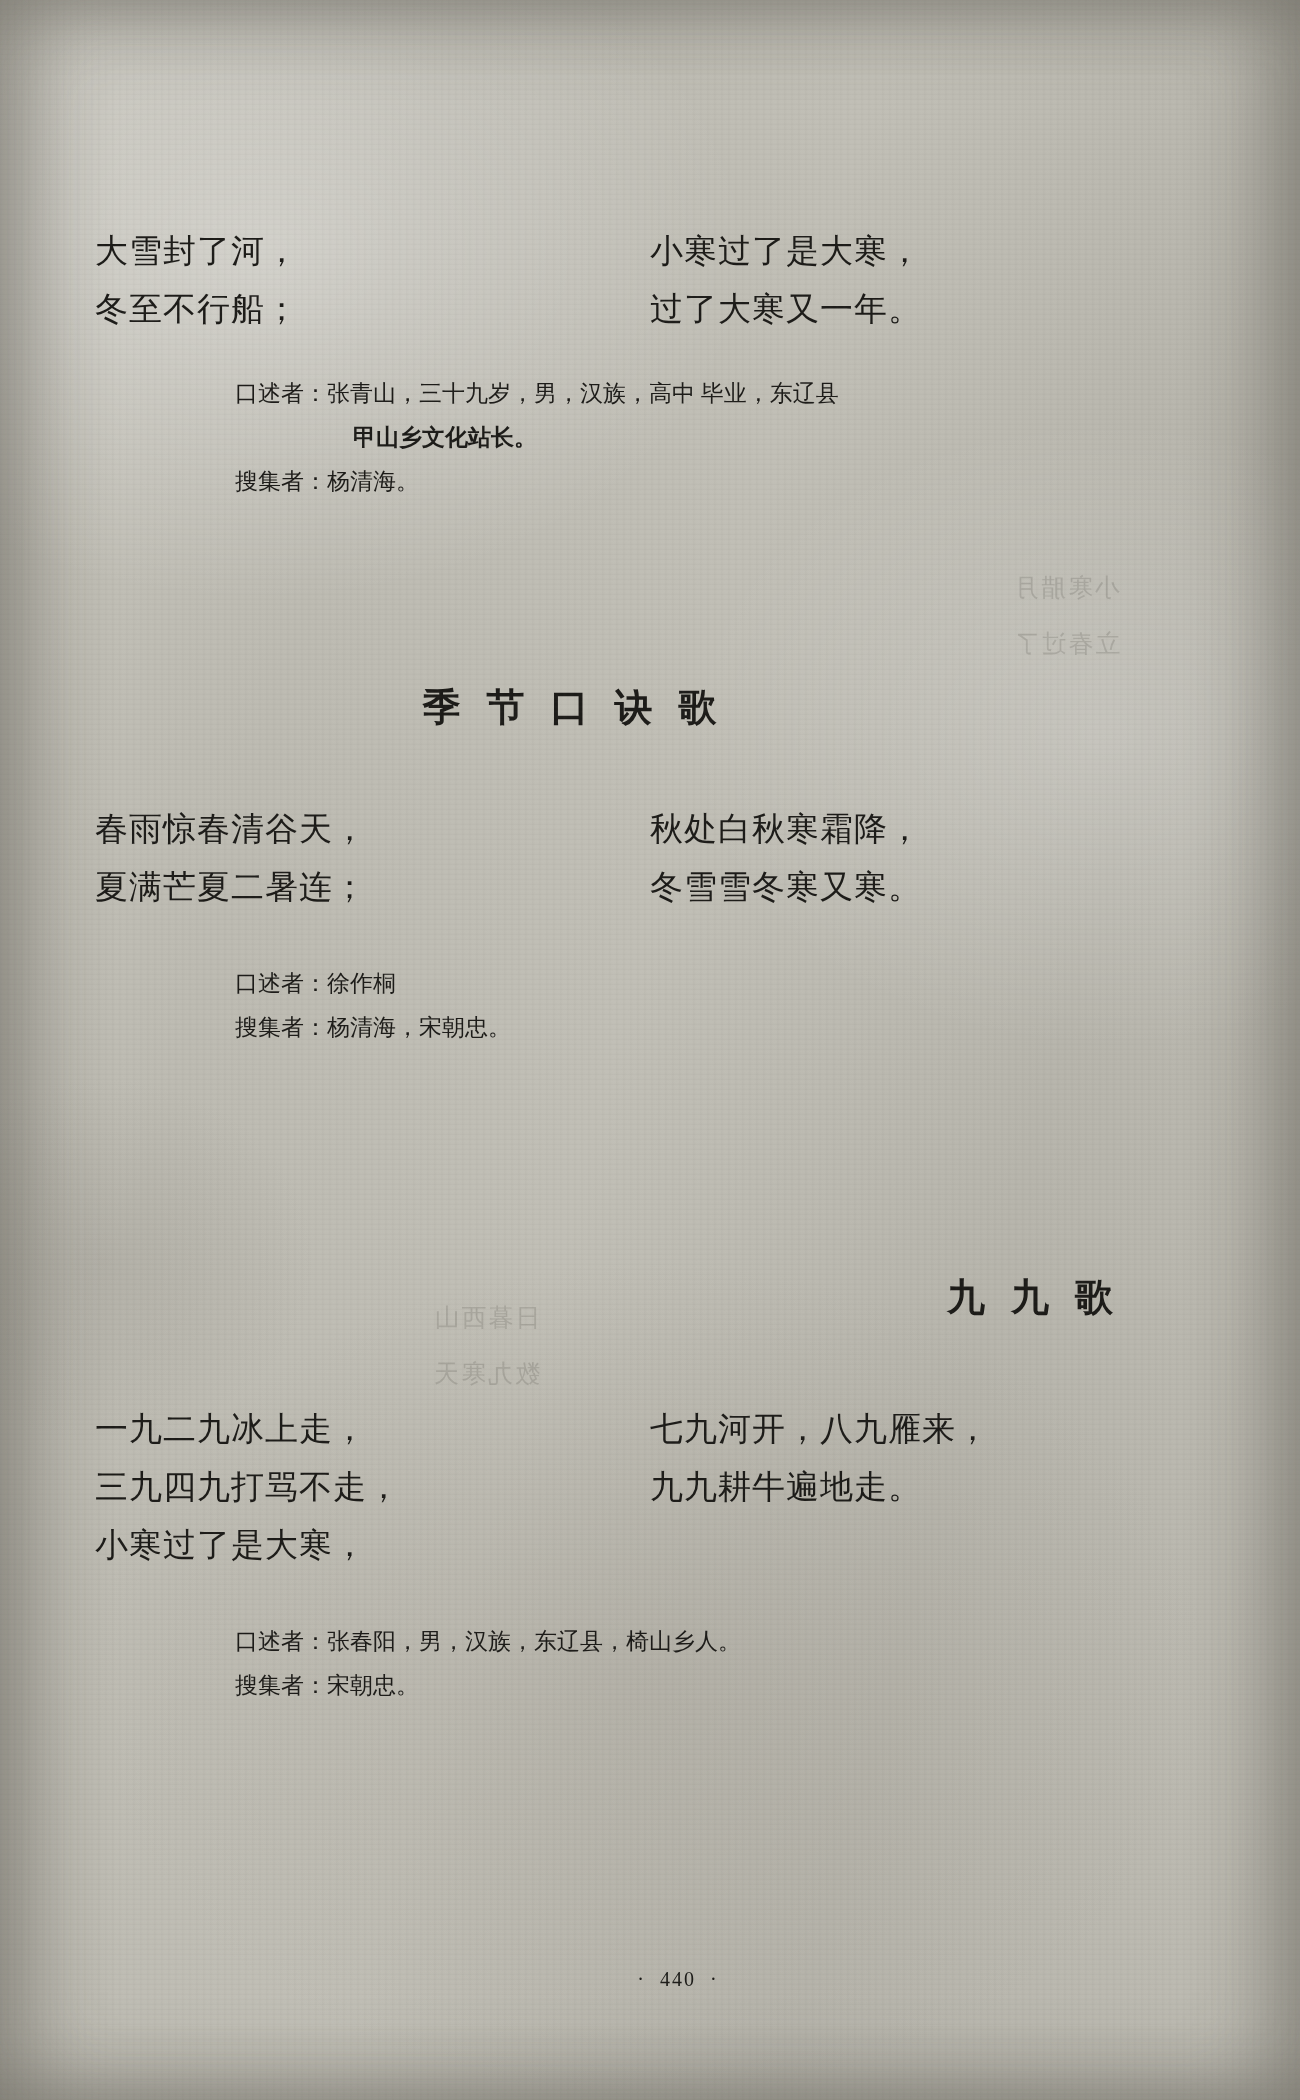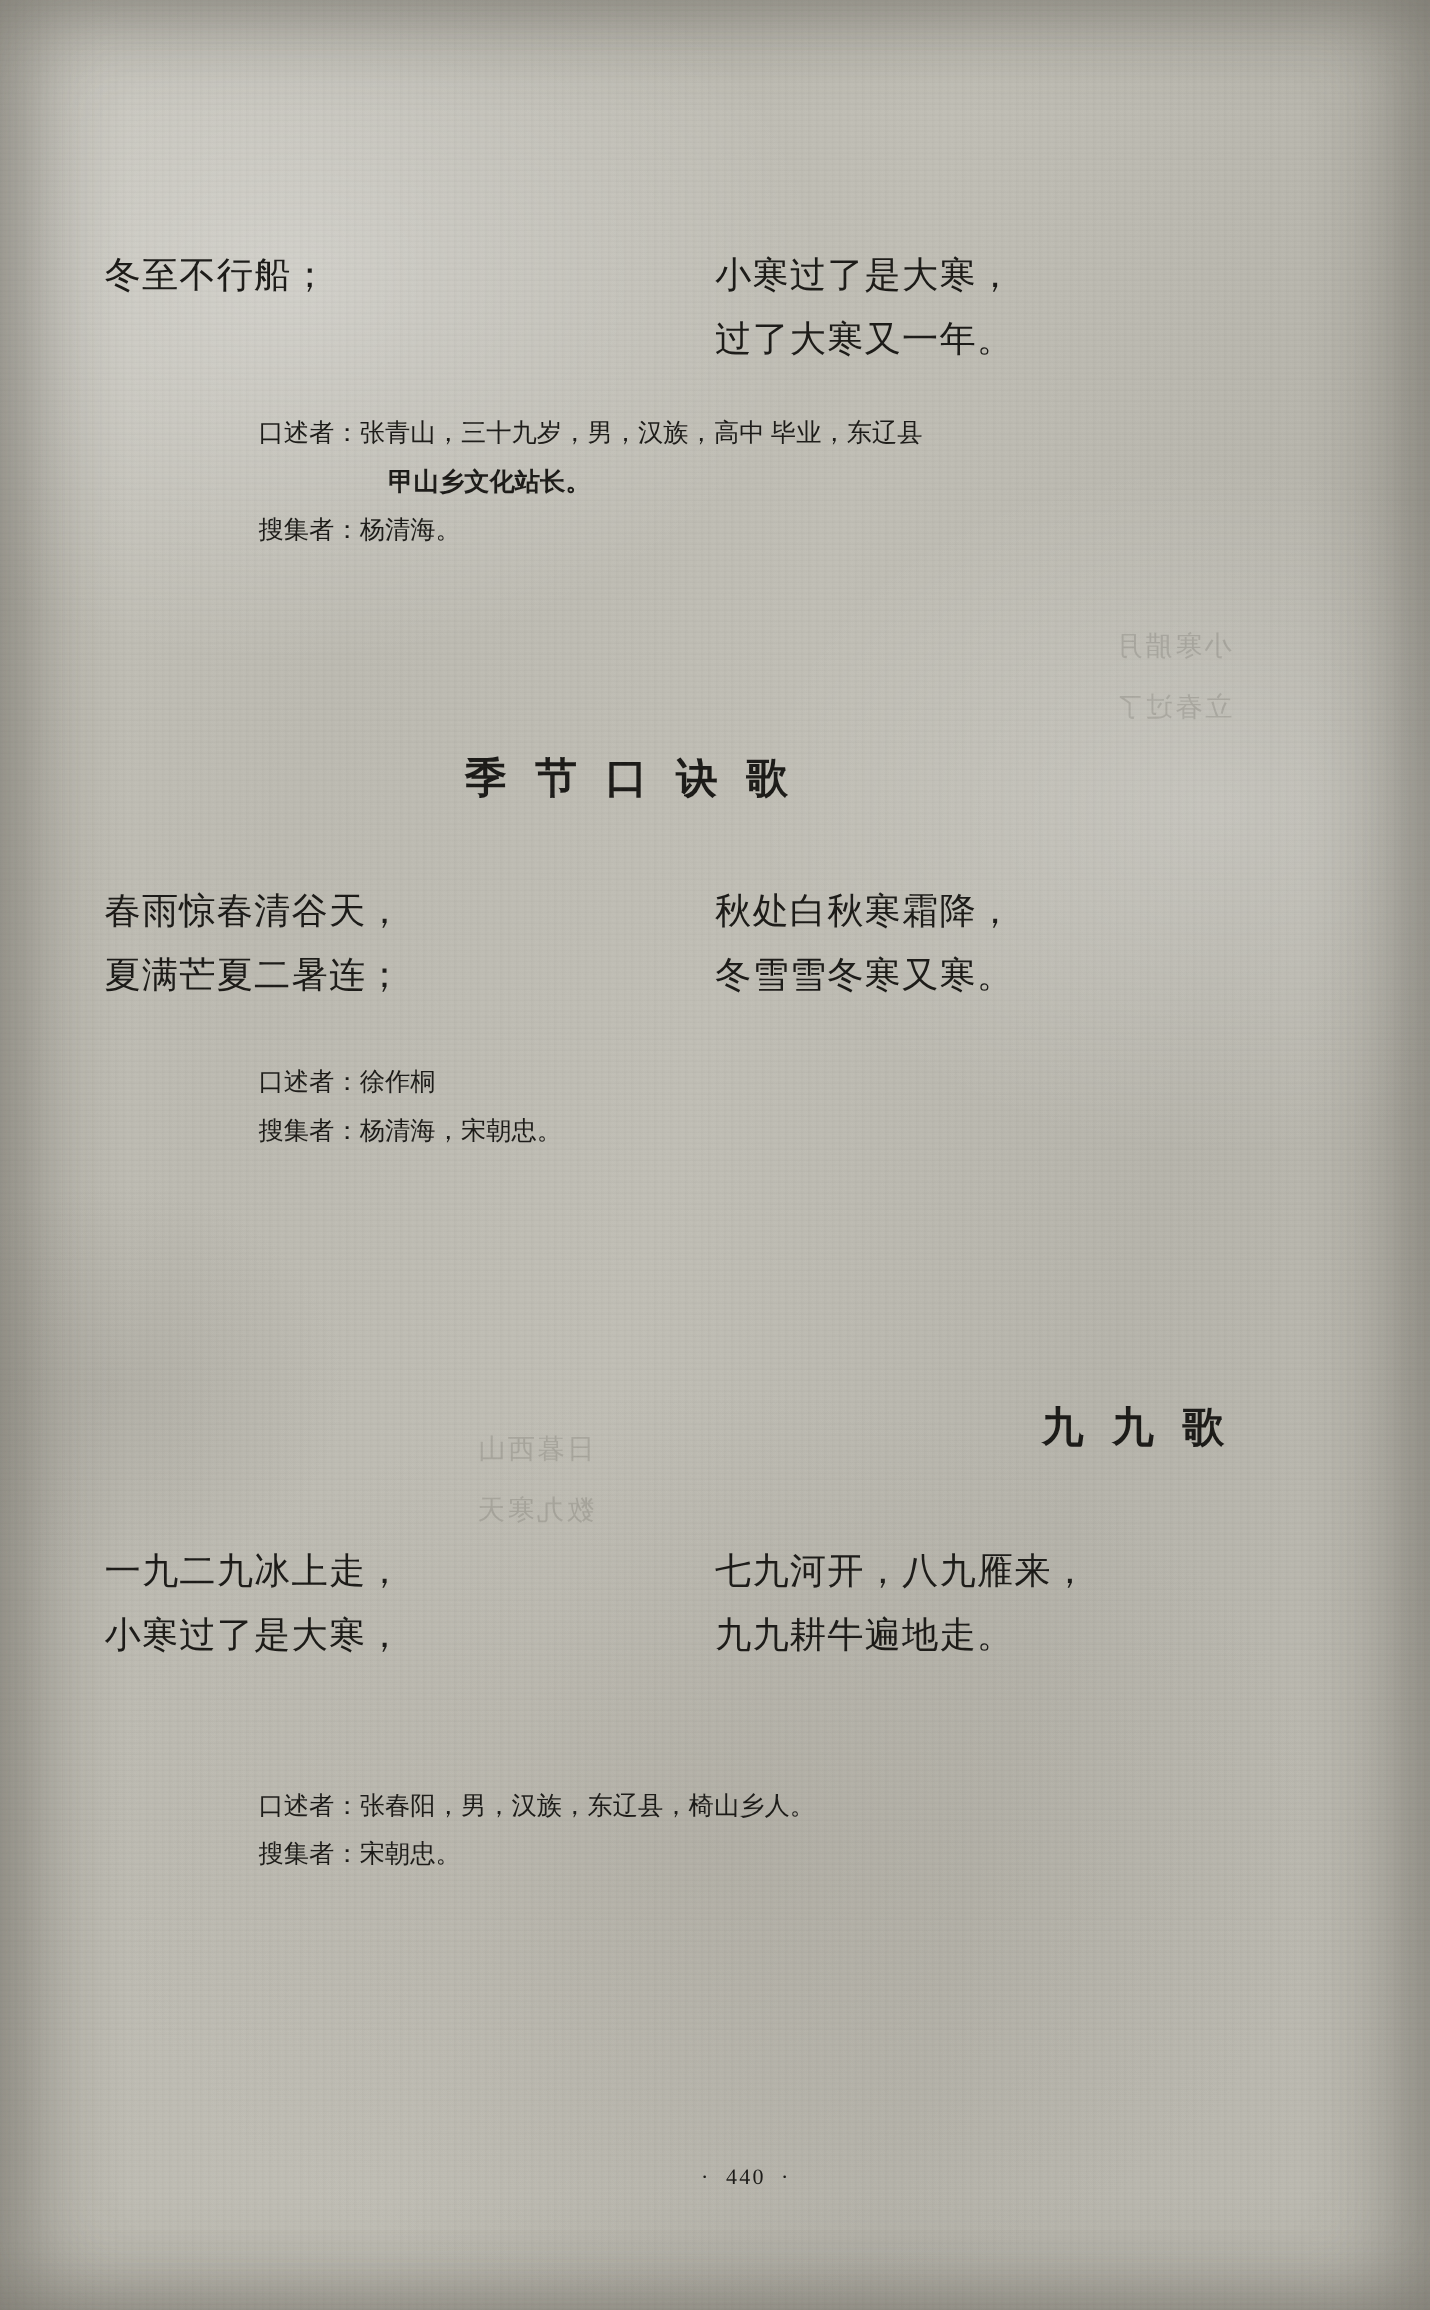--- a/index.html
+++ b/index.html
@@ -151,20 +151,21 @@
 立春过了</div>
     <div class="bcol" style="left:760px; top:1290px;">日暮西山
 数九寒天</div>
   </div>
 
   <div class="content">
 
     <div class="verse" style="top:222px;">
       <div class="verse-row">
         <div class="verse-col left">
+          <div class="verse-line">大雪封了河，</div>
           <div class="verse-line">冬至不行船；</div>
         </div>
         <div class="verse-col right">
           <div class="verse-line">小寒过了是大寒，</div>
           <div class="verse-line">过了大寒又一年。</div>
         </div>
       </div>
     </div>
 
     <div class="attrib" style="top:372px;">
@@ -204,20 +205,21 @@
         <span class="attrib-value">杨清海，宋朝忠。</span>
       </div>
     </div>
 
     <div class="section-title" style="top:1272px;text-align:right;">九九歌</div>
 
     <div class="verse" style="top:1400px;">
       <div class="verse-row">
         <div class="verse-col left">
           <div class="verse-line">一九二九冰上走，</div>
+          <div class="verse-line">三九四九打骂不走，</div>
           <div class="verse-line">小寒过了是大寒，</div>
         </div>
         <div class="verse-col right">
           <div class="verse-line">七九河开，八九雁来，</div>
           <div class="verse-line">九九耕牛遍地走。</div>
         </div>
       </div>
     </div>
 
     <div class="attrib" style="top:1620px;">

